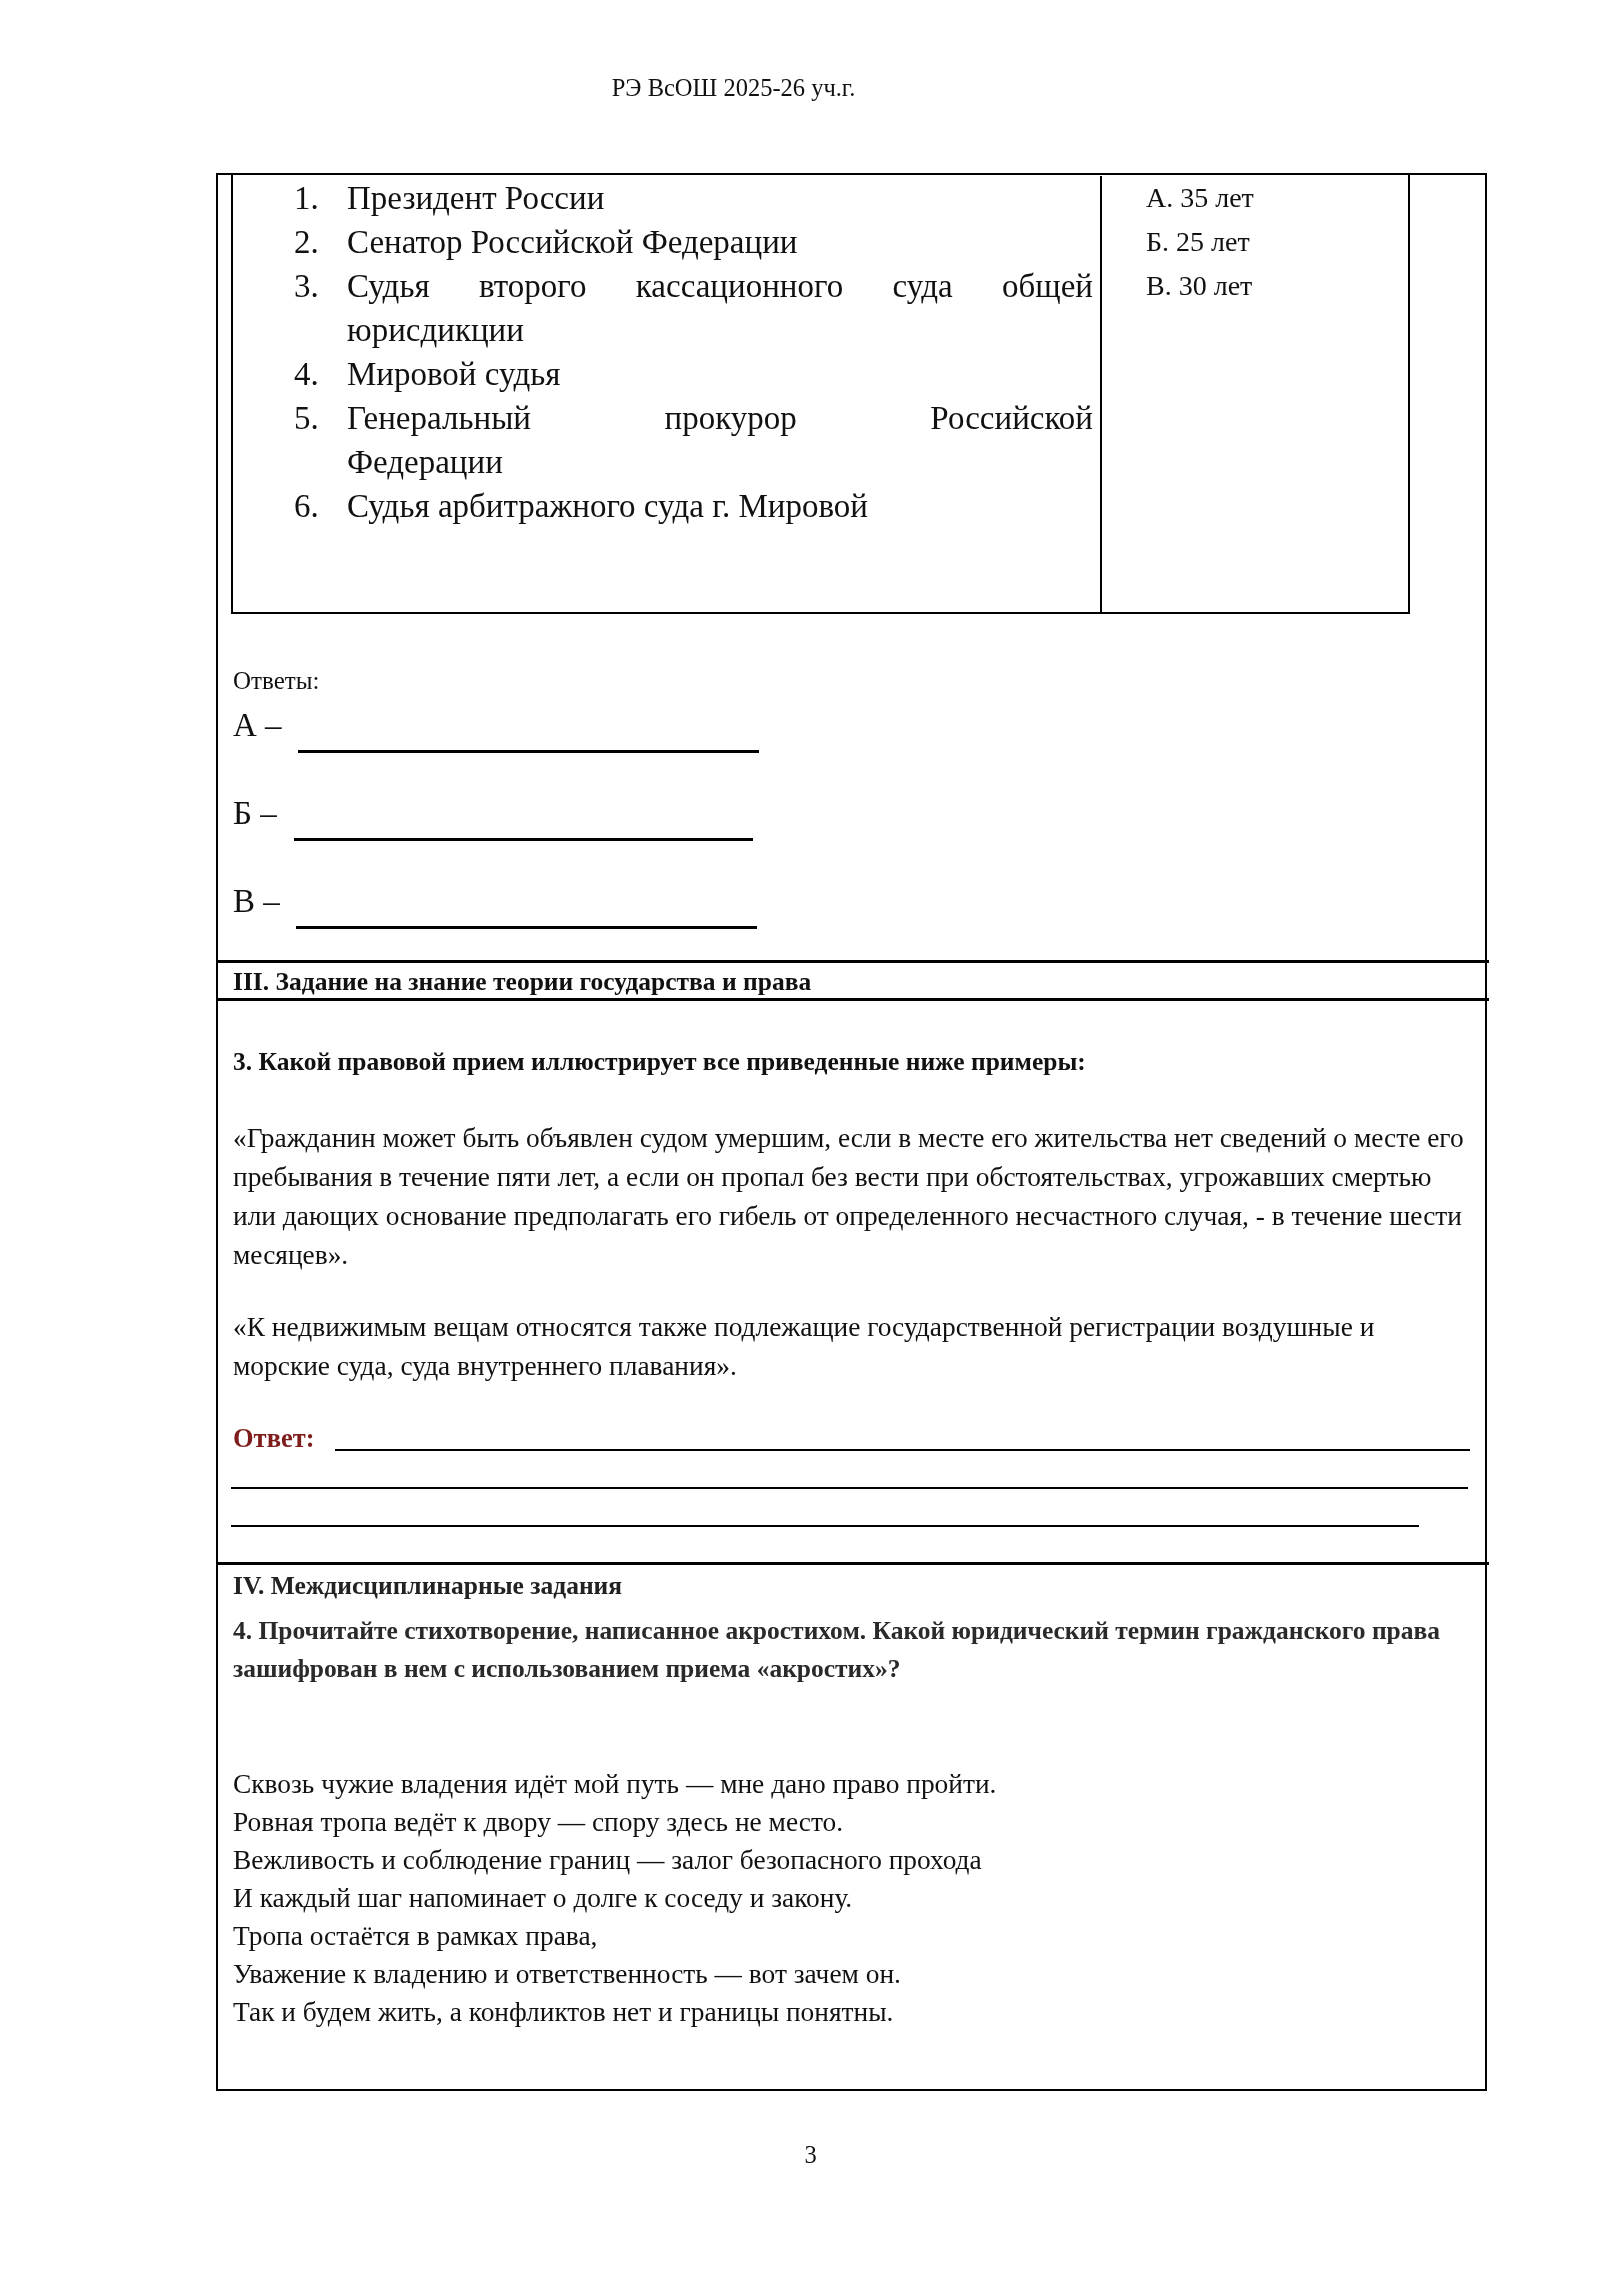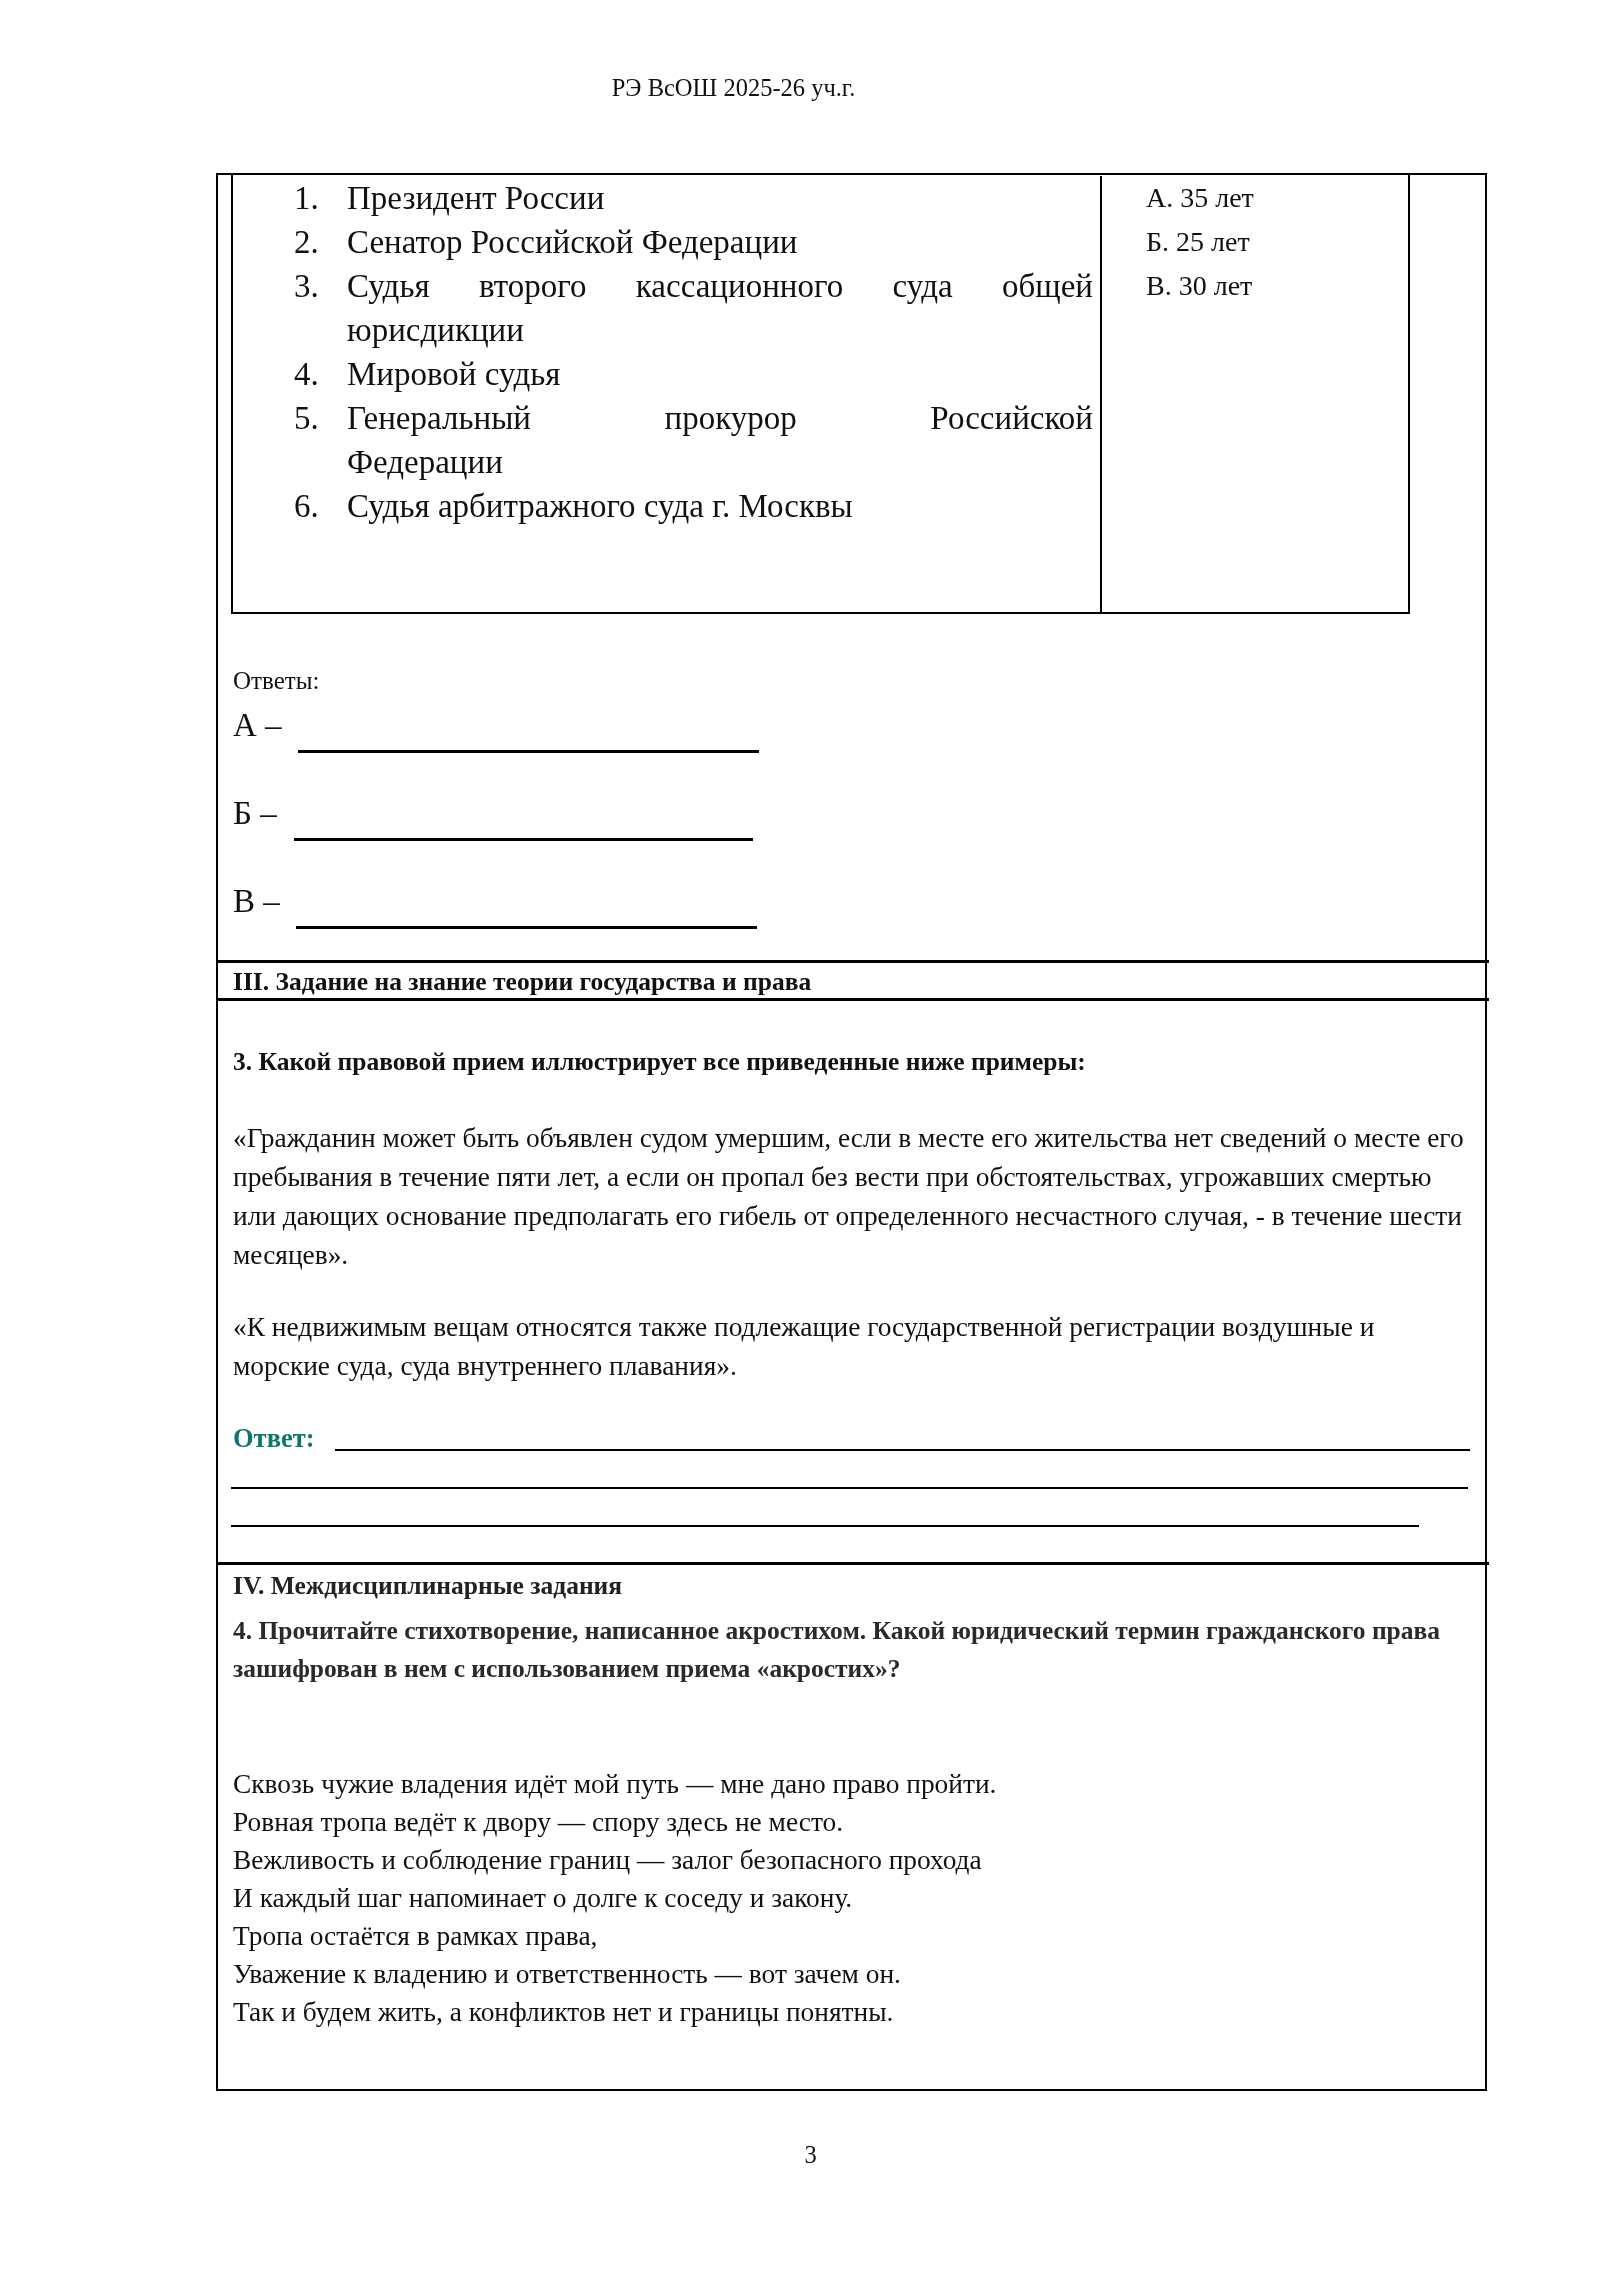--- a/index.html
+++ b/index.html
@@ -24,21 +24,21 @@
   .list-text.last { text-align-last: left; }
   .opts { left: 1122px; top: 176px; font-size: 28px; line-height: 44px; margin-left: 24px; }
 
   .ans-title { left: 233px; top: 667px; font-size: 25px; }
   .ans-row { left: 233px; font-size: 33px; }
   .uline { height: 2.9px; background: #000; }
 
   .sec-title { left: 233px; font-size: 25.5px; font-weight: bold; }
   .q-title { left: 233px; font-size: 25.5px; font-weight: bold; }
   .para { left: 233px; width: 1245px; font-size: 27.4px; line-height: 39px; }
-  .otvet { left: 233px; top: 1423px; font-size: 26.5px; font-weight: bold; color: #0f766e; }
+  .otvet { left: 233px; top: 1423px; font-size: 26.5px; font-weight: bold; color: #7f1d1d; }
   .thin { height: 2px; background: #000; }
 
   .q4 { left: 233px; top: 1612px; width: 1225px; font-size: 25.5px; font-weight: bold; line-height: 38px; color: #2a2a2a; }
   .poem { left: 233px; top: 1765px; font-size: 27.4px; line-height: 38px; }
 </style>
 </head>
 <body>
 
 <div class="abs header">РЭ ВсОШ 2025-26 уч.г.</div>
 
@@ -71,21 +71,21 @@
   <div class="list-item">
     <span class="list-num">5.</span>
     <span class="list-text">Генеральный прокурор Российской</span>
   </div>
   <div class="list-item">
     <span class="list-num"></span>
     <span class="list-text last">Федерации</span>
   </div>
   <div class="list-item">
     <span class="list-num">6.</span>
-    <span class="list-text last">Судья арбитражного суда г. Москвы</span>
+    <span class="list-text last">Судья арбитражного суда г. Мировой</span>
   </div>
 </div>
 
 <div class="abs opts">
   <div>А. 35 лет</div>
   <div>Б. 25 лет</div>
   <div>В. 30 лет</div>
 </div>
 
 <div class="abs ans-title">Ответы:</div>

